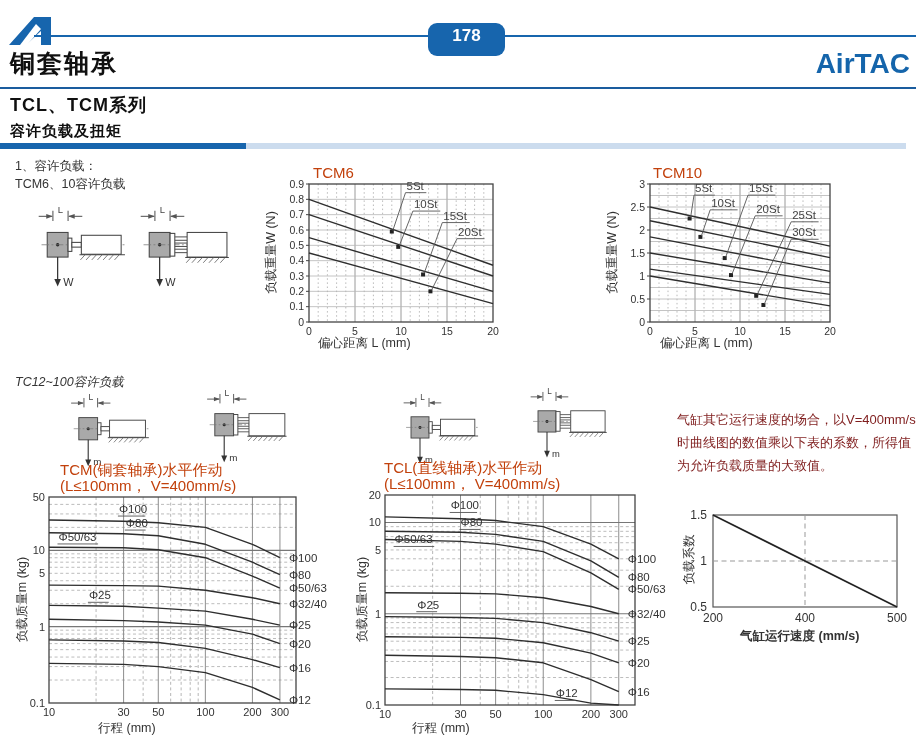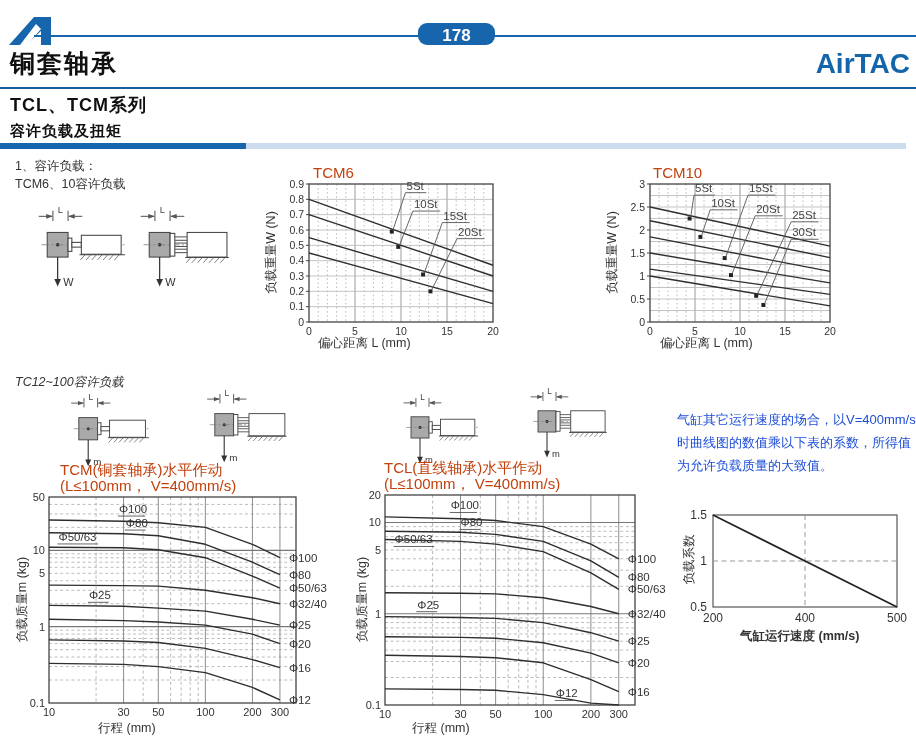--- a/index.html
+++ b/index.html
@@ -10,36 +10,36 @@
   .badge{background:#1765ad;color:#fff;border-radius:9px;text-align:center;
          font-weight:bold;font-size:17px;line-height:26px;}
   .page-title{font-size:25px;font-weight:bold;color:#101010;letter-spacing:2px;}
   .brand{font-size:28px;font-weight:800;color:#1565ab;letter-spacing:0px;text-align:right;}
   .series-label{font-size:18px;font-weight:bold;color:#101010;letter-spacing:1px;}
   .section-heading{font-size:15px;font-weight:bold;color:#101010;letter-spacing:1px;}
   .txt{font-size:12.5px;color:#333;}
   .chart-title{font-size:15px;color:#c2410c;}
   .axis-label{font-size:12.5px;color:#333;white-space:nowrap;}
   .ylab{transform:rotate(-90deg);text-align:center;}
-  .note-line{font-size:13px;color:#1d4ed8;line-height:23px;white-space:nowrap;}
+  .note-line{font-size:13px;color:#7f1d1d;line-height:23px;white-space:nowrap;}
   svg{display:block;}
 </style>
 </head>
 <body>
 
 <div class="page">
 
   <div class="abs" style="left:8px;top:15px;width:44px;height:32px;">
     <svg width="44" height="32" viewBox="0 0 44 32">
       <polygon points="1,30 26,2 43,2 43,30 33,30 33,16 18,30" fill="#1765ad"></polygon>
       <polygon points="12,30 28,9 33,14 19,30" fill="#ffffff"></polygon>
     </svg>
   </div>
   <div class="abs hline" style="left:34px;top:35px;width:882px;"></div>
-  <div class="abs badge" style="left:418px;top:23px;width:77px;height:22px;">178</div>
+  <div class="abs badge" style="left:428px;top:23px;width:77px;height:33px;">178</div>
   <div class="abs page-title" style="left:10px;top:47px;">铜套轴承</div>
   <div class="abs brand" style="left:784px;top:48px;width:126px;">AirTAC</div>
   <div class="abs" style="left:0px;top:87px;width:916px;height:2px;background:#1a5c9e;"></div>
   <div class="abs series-label" style="left:10px;top:93px;">TCL、TCM系列</div>
   <div class="abs section-heading" style="left:10px;top:122px;">容许负载及扭矩</div>
   <div class="abs" style="left:0px;top:143px;width:246px;height:6px;background:#1765ad;"></div>
   <div class="abs" style="left:246px;top:143px;width:660px;height:6px;background:#ccdcee;"></div>
 
   <div class="abs txt" style="left:15px;top:158px;">1、容许负载：</div>
   <div class="abs txt" style="left:15px;top:176px;">TCM6、10容许负载</div>

